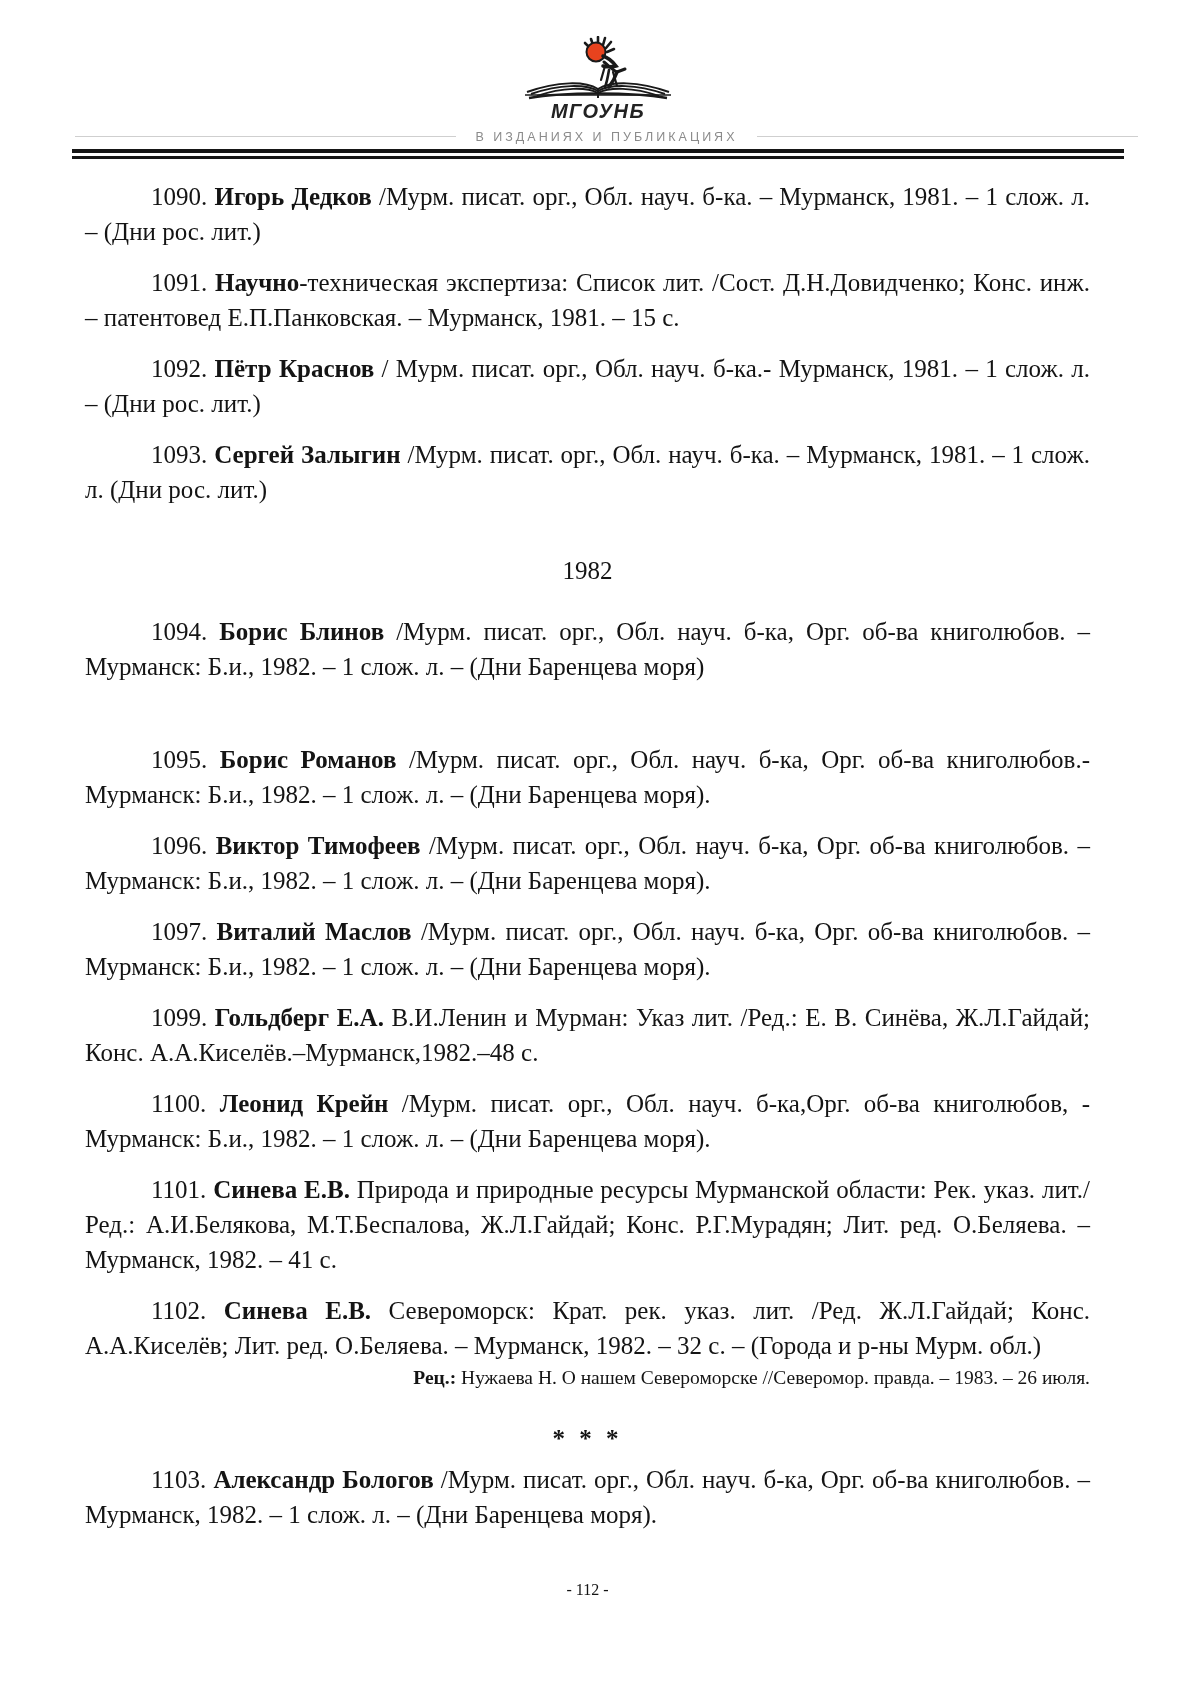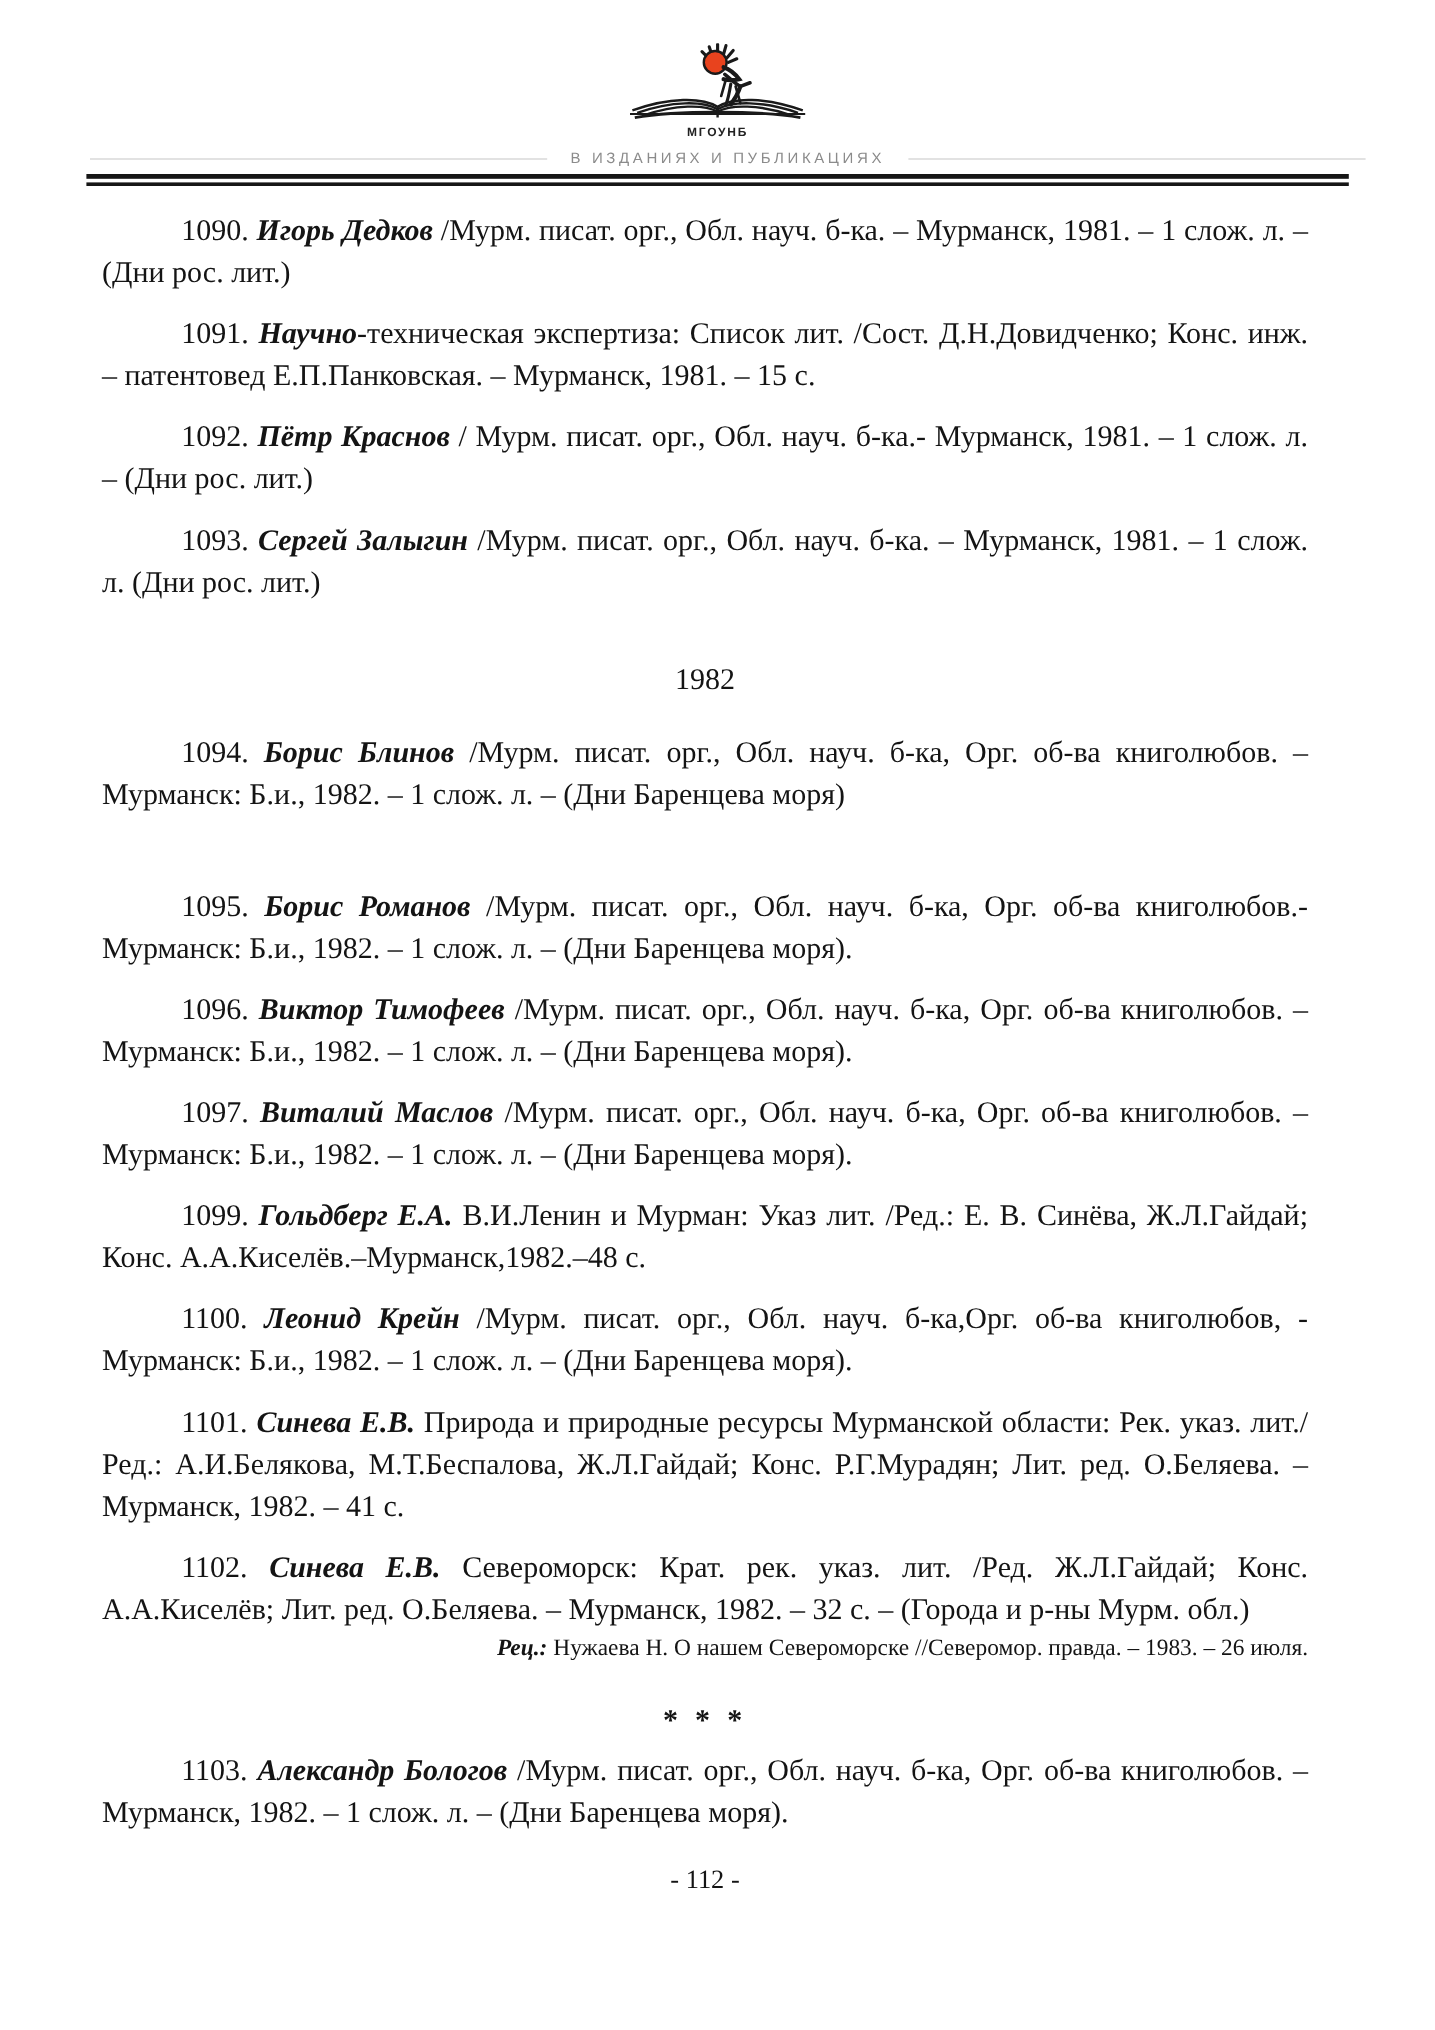--- a/index.html
+++ b/index.html
@@ -15,25 +15,26 @@
     box-sizing: border-box;
     padding-top: 36px;
   }
 
   
   .hdr { text-align: center; }
   .logo-wrap { display: inline-block; line-height: 0; }
   .logo-acronym {
     font-family: "Liberation Sans", "DejaVu Sans", sans-serif;
     font-weight: bold;
-    font-size: 10px;
+    font-size: 20px;
     letter-spacing: 1.5px;
     color: #222;
     line-height: 14px;
     margin-top: 2px;
+    font-style: italic;
   }
   .subtitle-row {
     position: relative;
     height: 18px;
     margin-top: 5px;
     margin-left: 17px;
   }
   .subtitle-row .rule-faint {
     position: absolute;
     left: 58px; right: 58px; top: 9px;
@@ -64,21 +65,21 @@
     padding: 4px 106px 0 85px;
     font-size: 25px;
     line-height: 35px;
   }
   .entry {
     margin: 16px 0 0;
     text-align: justify;
     text-indent: 66px;
   }
   .entry.gap-large { margin-top: 58px; }
-  .b { font-weight: bold; font-style: italic; }
+  .b { font-weight: bold; }
   .year-heading {
     margin: 46px 0 26px;
     text-align: center;
     font-weight: normal;
     text-indent: 0;
   }
   .review {
     margin: 0;
     text-align: right;
     font-size: 19.5px;
@@ -87,23 +88,23 @@
   }
   .separator {
     margin: 28px 0 0;
     text-align: center;
     font-weight: bold;
     letter-spacing: 4px;
     text-indent: 0;
   }
   .entry.after-sep { margin-top: 6px; }
   .page-number {
-    margin-top: 20px;
+    margin-top: 40px;
     text-align: center;
-    font-size: 22px;
+    font-size: 16px;
     text-indent: 0;
   }
 </style>
 </head>
 <body>
 
 <div class="page">
 
   <div class="hdr">
     <div class="logo-wrap">

